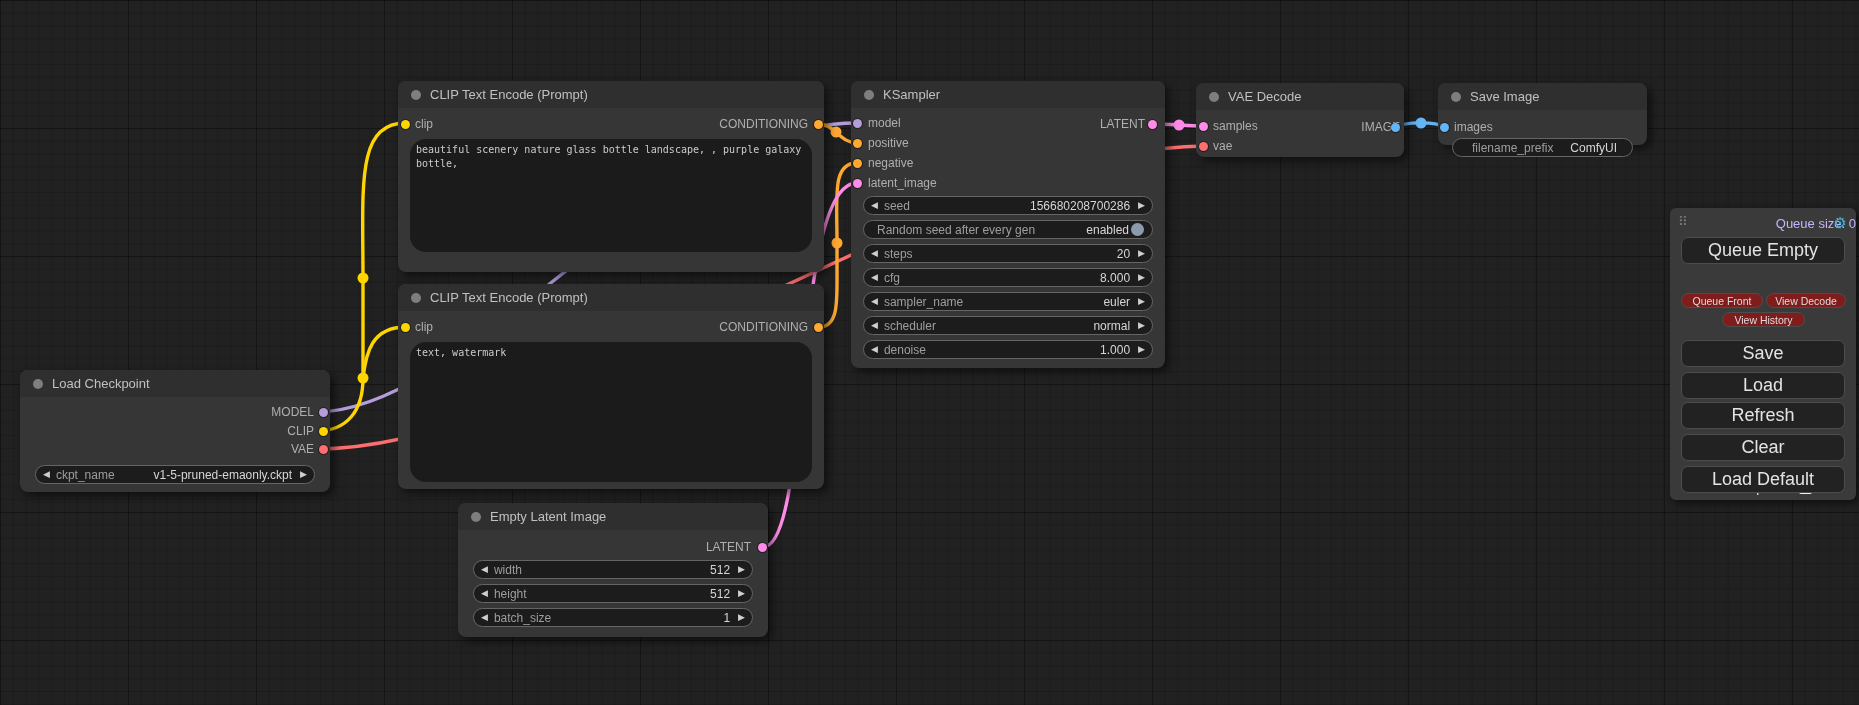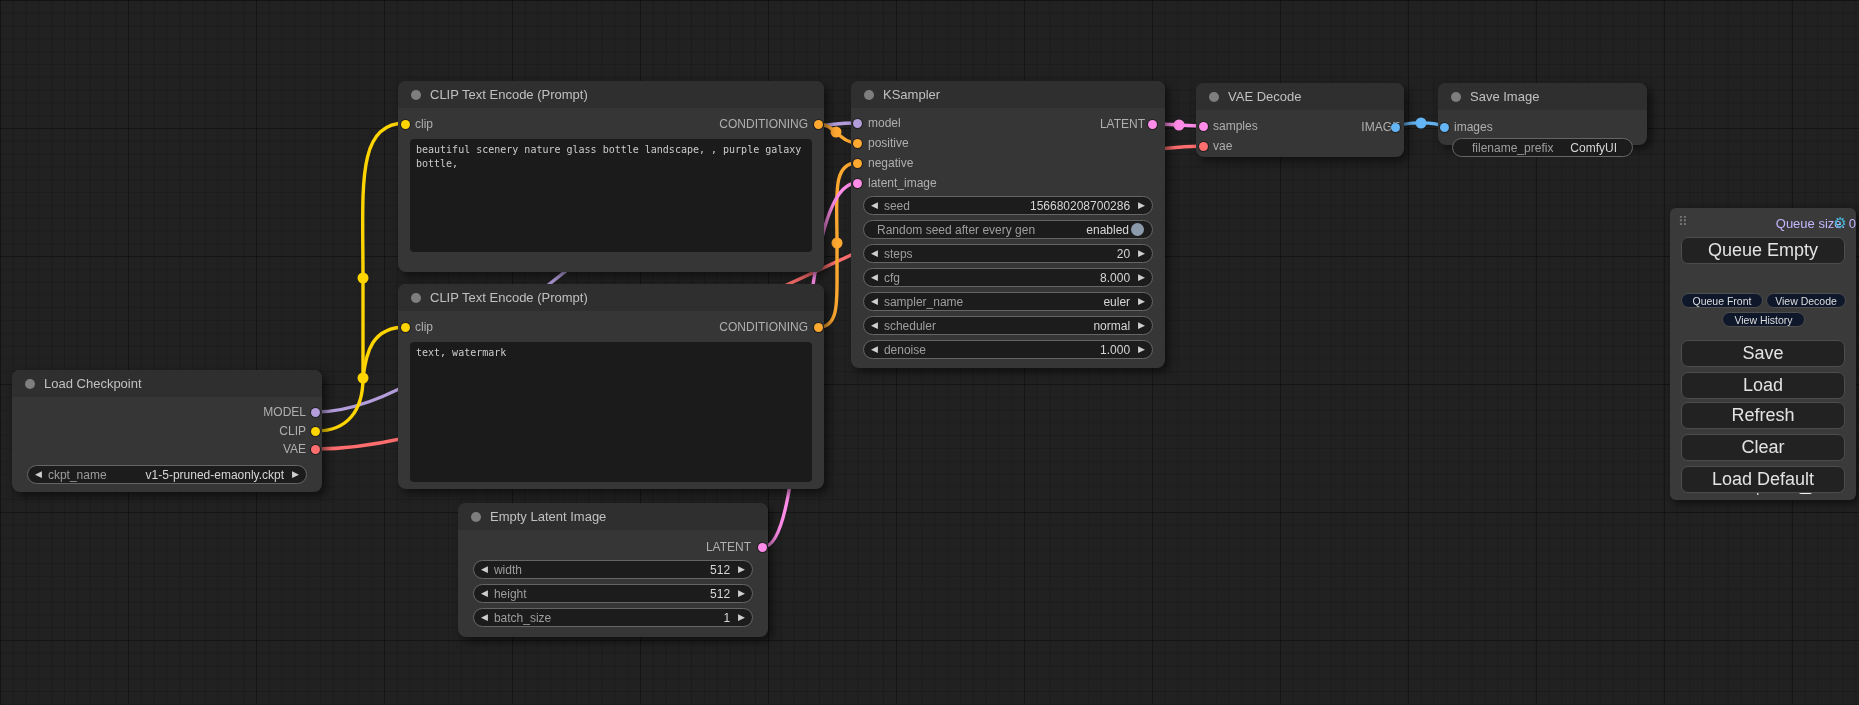--- a/index.html
+++ b/index.html
@@ -35,21 +35,21 @@
   }
   .sdot{
     position:absolute;width:9px;height:9px;border-radius:50%;
     box-shadow:0 0 0 1px rgba(0,0,0,0.4);
   }
   .slabel{
     position:absolute;font-size:12px;color:#afafaf;white-space:nowrap;line-height:14px;
   }
   .slabel.r{text-align:right;}
   .ta{
-    position:absolute;background:#1b1b1b;border-radius:4px;
+    position:absolute;background:#1b1b1b;border-radius:16px;
     font-family:"DejaVu Sans Mono",monospace;font-size:10px;line-height:14px;
     color:#cccccc;padding:4px 6px;box-sizing:border-box;white-space:pre-wrap;
     word-break:break-word;overflow:hidden;
   }
   .widget{
     position:absolute;height:19px;background:#1c1c1c;border:1px solid #656565;
     border-radius:10px;box-sizing:border-box;display:flex;align-items:center;
     font-size:12px;padding:4px 7px;overflow:hidden;
   }
   .widget .arr{font-size:9px;color:#cfcfcf;line-height:17px;}
@@ -68,21 +68,21 @@
   .qhandle{position:absolute;left:8px;top:6px;color:#777;font-size:13px;font-family:"DejaVu Sans",sans-serif;cursor:move;}
   .qsize{position:absolute;left:0;right:0;top:8px;text-align:right;color:#c4b5fd;font-size:13px;}
   .qgear{position:absolute;right:9px;top:6px;font-size:15px;color:#45b1d1;font-family:"DejaVu Sans",sans-serif;}
   .qbtn{
     position:absolute;left:11px;width:164px;height:27px;background:#222222;
     border:1px solid #4d4d4d;border-radius:7px;color:#e3e3e3;font-size:18px;
     display:flex;align-items:center;justify-content:center;box-sizing:border-box;
     font-family:"Liberation Sans",sans-serif;
   }
   .qsmall{
-    position:absolute;height:15px;background:#0f172a;border:1px solid #4d4d4d;
+    position:absolute;height:15px;background:#7f1d1d;border:1px solid #4d4d4d;
     border-radius:8px;color:#dddddd;font-size:10.5px;display:flex;align-items:center;
     justify-content:center;box-sizing:border-box;
   }
   .extrarow{
     position:absolute;left:0;right:0;top:272px;display:flex;align-items:center;
     justify-content:center;gap:7px;color:#dddddd;font-size:13.5px;
   }
   .checkbox{width:13px;height:13px;background:#f2f2f2;border-radius:2px;}
 </style>
 </head>
@@ -101,21 +101,21 @@
     <path d="M1152 124 C1170 124 1188 126 1204 126" stroke="#FF8CE9"></path>
     <path d="M1394 127 C1406 122 1434 121 1445 127" stroke="#64B5F6"></path>
     <circle cx="363" cy="378" r="5.5" fill="#FFD500"></circle>
     <circle cx="363" cy="278" r="5.5" fill="#FFD500"></circle>
     <circle cx="836" cy="132" r="5.5" fill="#FFA931"></circle>
     <circle cx="837" cy="243" r="5.5" fill="#FFA931"></circle>
     <circle cx="1179" cy="125" r="5.5" fill="#FF8CE9"></circle>
     <circle cx="1421" cy="123" r="5.5" fill="#64B5F6"></circle>
   </svg>
 
-  <div class="node" style="left:12px;top:370px;width:310px;height:122px">
+  <div class="node" style="left:20px;top:370px;width:310px;height:122px">
     <div class="nheader">
       <span class="ndot"></span>
       <span class="ntitle">Load Checkpoint</span>
     </div>
     <span class="slabel r" style="right:16px;top:35px">MODEL</span>
     <span class="sdot" style="right:2px;top:37.5px;background:#B39DDB"></span>
     <span class="slabel r" style="right:16px;top:54px">CLIP</span>
     <span class="sdot" style="right:2px;top:56.5px;background:#FFD500"></span>
     <span class="slabel r" style="right:16px;top:72px">VAE</span>
     <span class="sdot" style="right:2px;top:74.5px;background:#FF6E6E"></span>

